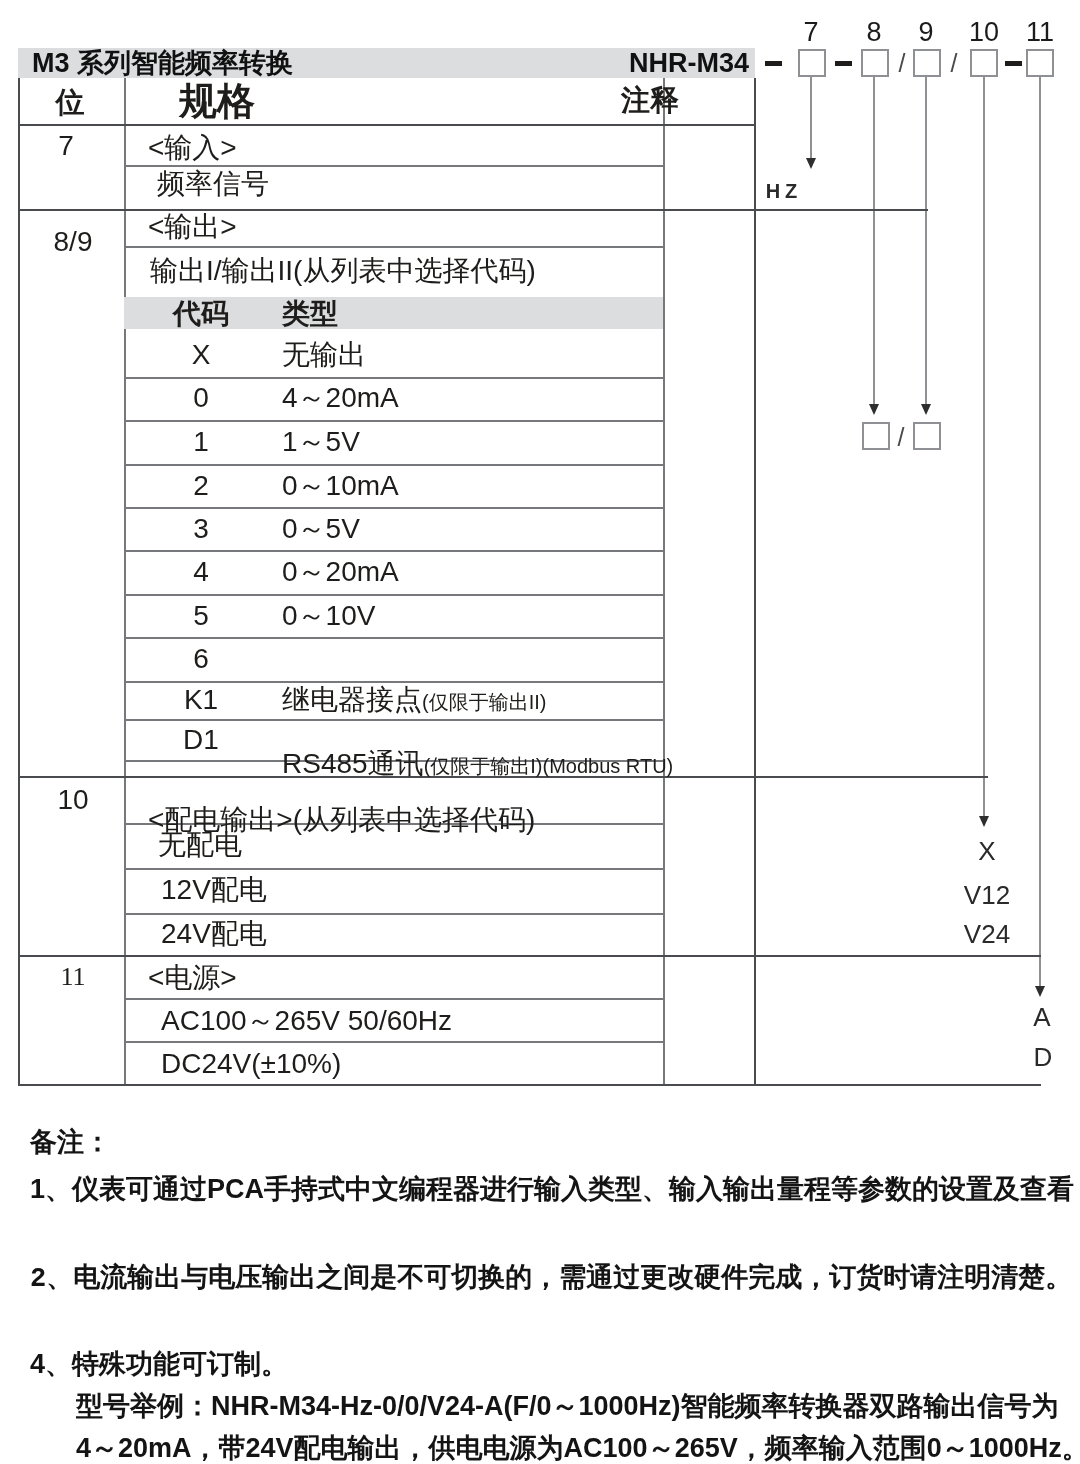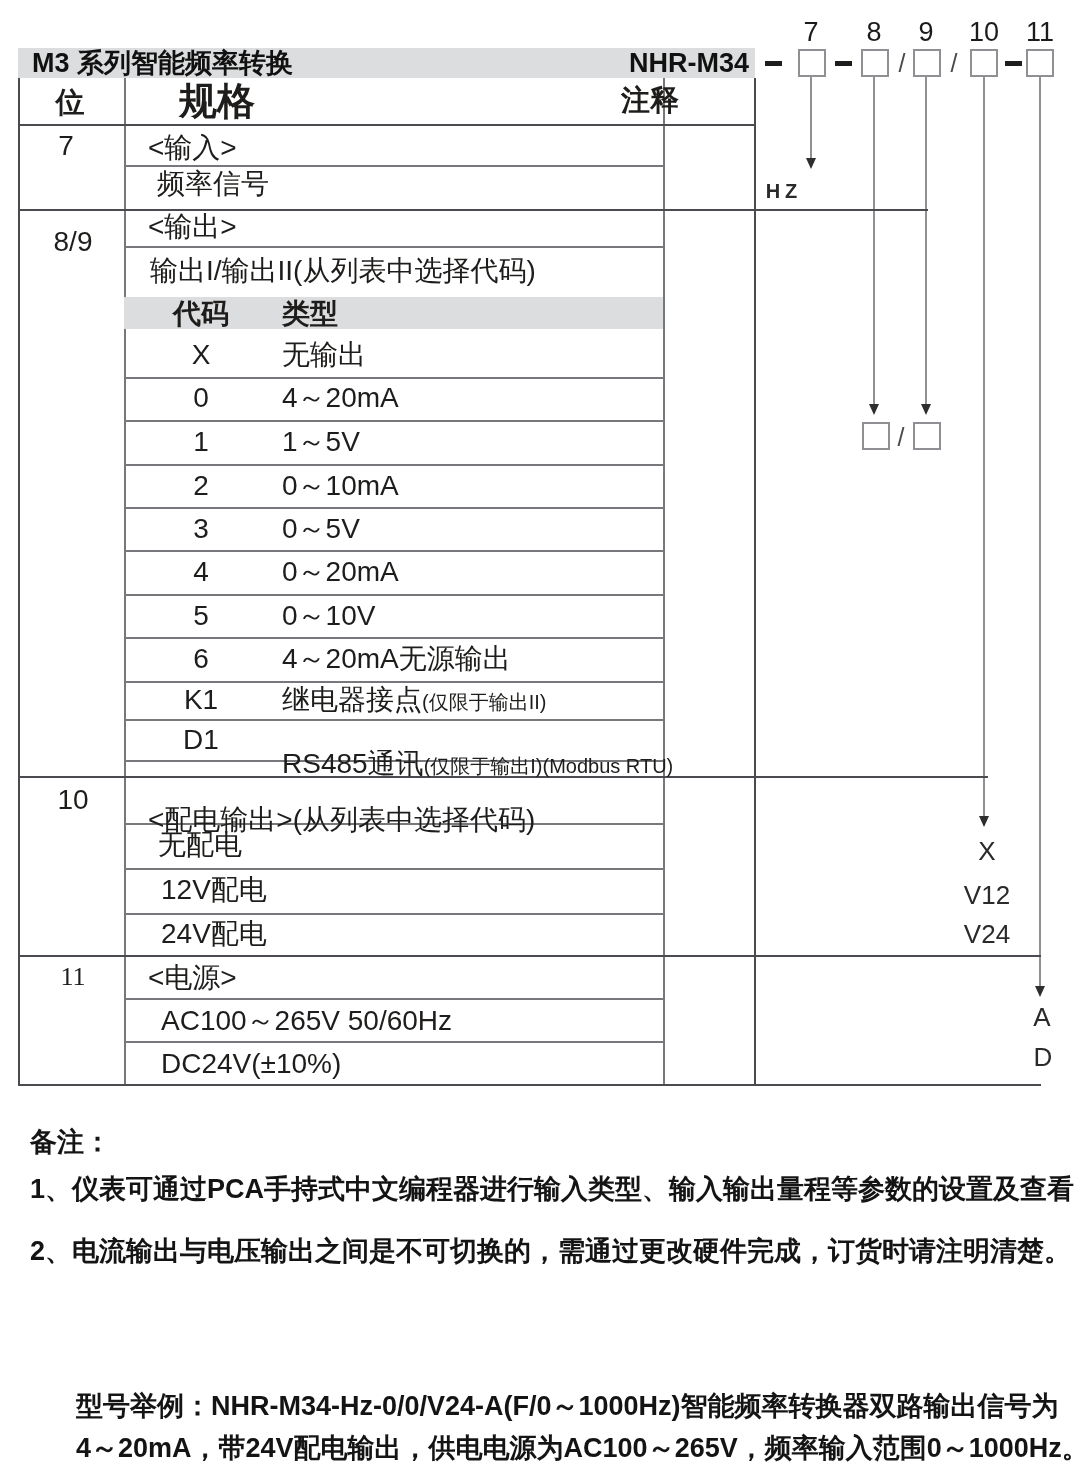--- a/index.html
+++ b/index.html
@@ -135,36 +135,36 @@
   <span class="t" style="left:282px;top:442px;">1～5V</span>
   <span class="tc" style="left:201px;top:486px;">2</span>
   <span class="t" style="left:282px;top:486px;">0～10mA</span>
   <span class="tc" style="left:201px;top:529px;">3</span>
   <span class="t" style="left:282px;top:529px;">0～5V</span>
   <span class="tc" style="left:201px;top:572px;">4</span>
   <span class="t" style="left:282px;top:572px;">0～20mA</span>
   <span class="tc" style="left:201px;top:616px;">5</span>
   <span class="t" style="left:282px;top:616px;">0～10V</span>
   <span class="tc" style="left:201px;top:659px;">6</span>
-  <span class="t" style="left:282px;top:659px;">4～20mA无源输出</span>
   <span class="tc" style="left:201px;top:700px;">K1</span>
   <span class="t" style="left:282px;top:700px;"><span>继电器接点</span><span class="sm">(仅限于输出II)</span></span>
   <span class="tc" style="left:201px;top:740px;">D1</span>
   <span class="t" style="left:282px;top:764px;"><span>RS485通讯</span><span class="sm">(仅限于输出I)(Modbus RTU)</span></span>
 
   <span class="tc" style="left:73px;top:800px;">10</span>
   <span class="t" style="left:148px;top:808px;margin-top:12px;">&lt;配电输出&gt;(从列表中选择代码)</span>
   <span class="t" style="left:158px;top:845px;">无配电</span>
   <span class="t" style="left:161px;top:890px;">12V配电</span>
   <span class="t" style="left:161px;top:934px;">24V配电</span>
 
   <span class="tc serif" style="left:73px;top:977px;">11</span>
   <span class="t" style="left:148px;top:978px;">&lt;电源&gt;</span>
   <span class="t" style="left:161px;top:1021px;">AC100～265V 50/60Hz</span>
   <span class="t" style="left:161px;top:1064px;">DC24V(±10%)</span>
 
   <span class="note b" style="left:30px;top:1118px;">备注：</span>
   <span class="note" style="left:30px;top:1165px;">1、仪表可通过PCA手持式中文编程器进行输入类型、输入输出量程等参数的设置及查看，</span>
-  <span class="note" style="left:30px;top:1227px;">2、电流输出与电压输出之间是不可切换的，需通过更改硬件完成，订货时请注明清楚。</span>
+  <span class="note" style="left:30px;top:1253px;font-family:Liberation Mono, monospace;">2、电流输出与电压输出之间是不可切换的，需通过更改硬件完成，订货时请注明清楚。</span>
+  <span class="note" style="left:30px;top:1340px;">4、特殊功能可订制。</span>
   <span class="note" style="left:76px;top:1382px;">型号举例：NHR-M34-Hz-0/0/V24-A(F/0～1000Hz)智能频率转换器双路输出信号为</span>
   <span class="note" style="left:76px;top:1424px;">4～20mA，带24V配电输出，供电电源为AC100～265V，频率输入范围0～1000Hz。</span>
 
 </div>
 
 </body></html>

